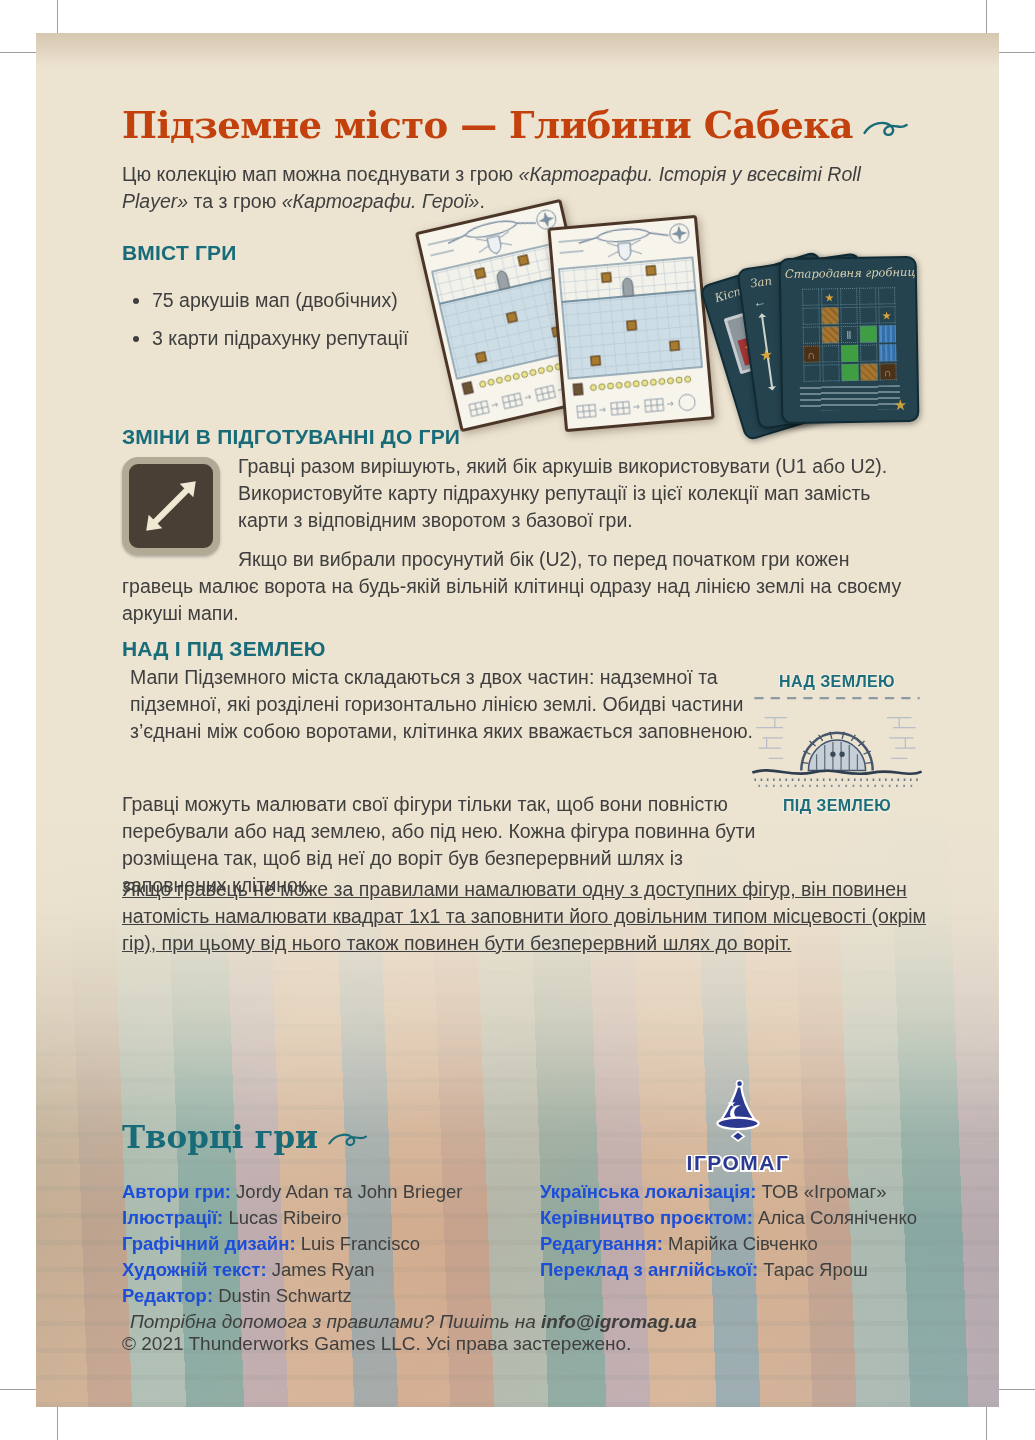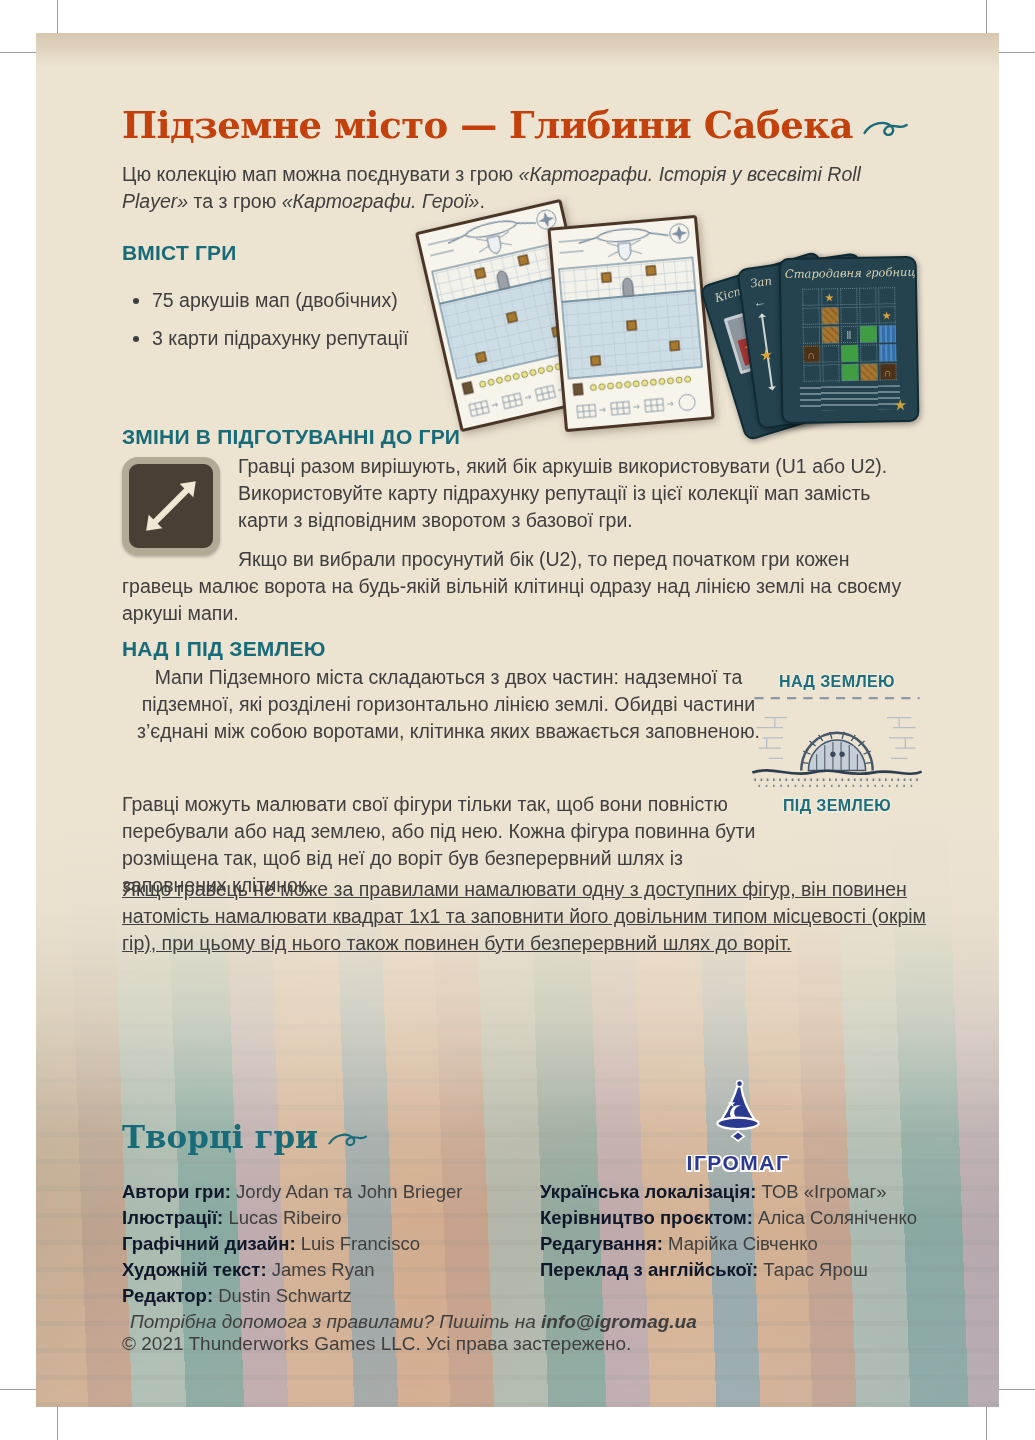--- a/index.html
+++ b/index.html
@@ -91,21 +91,21 @@
         background:repeating-linear-gradient(180deg,rgba(195,212,218,.45) 0 2px,transparent 2px 6px);}
   .cstar{position:absolute;right:10px;bottom:6px;color:#c9a23f;font-size:15px;}
 
   
   .gate-fig{width:182px;text-align:center;}
   .glabel{font-size:16px;font-weight:bold;color:#1d6e7d;letter-spacing:.4px;
         text-shadow:-1px -1px 0 #f2ecdd,1px -1px 0 #f2ecdd,-1px 1px 0 #f2ecdd,1px 1px 0 #f2ecdd,0 2px 2px rgba(242,236,221,.9);}
 
   
   .credit-line{font-size:18.5px;line-height:26px;}
-  .credit-line b{color:#0f172a;}
+  .credit-line b{color:#1d4ed8;}
 
   
   .logo{width:180px;text-align:center;}
   .logo-name{font-size:21px;font-weight:bold;color:#2b3990;letter-spacing:1.5px;margin-top:2px;
         text-shadow:-1.5px -1.5px 0 #fff,1.5px -1.5px 0 #fff,-1.5px 1.5px 0 #fff,1.5px 1.5px 0 #fff;}
 
   .help{font-size:19px;font-style:italic;}
   .help b{font-weight:bold;}
   .copyright{font-size:19px;}
 </style>
@@ -316,21 +316,21 @@
         <line x1="24" y1="76" x2="76" y2="24" stroke="#efe8d2" stroke-width="10"></line>
         <polygon points="64,14 90,10 86,36" fill="#efe8d2"></polygon>
         <polygon points="36,86 10,90 14,64" fill="#efe8d2"></polygon>
       </svg>
     </div>
     <p class="body">Гравці разом вирішують, який бік аркушів використовувати (U1 або U2). Використовуйте карту підрахунку репутації із цієї колекції мап замість карти з відповідним зворотом з базової гри.</p>
     <p class="body p2">Якщо ви вибрали просунутий бік (U2), то перед початком гри кожен гравець малює ворота на будь-якій вільній клітинці одразу над лінією землі на своєму аркуші мапи.</p>
   </div>
 
   <h2 class="abs sec" style="left:86px;top:604px;">НАД І ПІД ЗЕМЛЕЮ</h2>
-  <p class="abs body" style="left:100px;top:631px;width:625px;text-align:center;">Мапи Підземного міста складаються з двох частин: надземної та підземної, які розділені горизонтально лінією землі. Обидві частини з’єднані між собою воротами, клітинка яких вважається заповненою.</p>
+  <p class="abs body" style="left:94px;top:631px;width:625px;">Мапи Підземного міста складаються з двох частин: надземної та підземної, які розділені горизонтально лінією землі. Обидві частини з’єднані між собою воротами, клітинка яких вважається заповненою.</p>
 
   <div class="abs gate-fig" style="left:710px;top:640px;">
     <div class="glabel">НАД ЗЕМЛЕЮ</div>
     <svg width="176" height="102" viewBox="0 0 170 100">
       <line x1="4" y1="7" x2="166" y2="7" stroke="#8e99a6" stroke-width="2" stroke-dasharray="9 7"></line>
       <g stroke="#b7bec8" stroke-width="1.2" fill="none">
         <path d="M14,26 h22 M6,36 h26 M12,46 h20 M8,56 h22 M18,66 h14"></path>
         <path d="M134,26 h24 M140,36 h22 M136,46 h24 M142,56 h20 M138,66 h16"></path>
         <path d="M24,26 v10 M16,46 v10 M146,26 v10 M152,46 v10"></path>
       </g>

